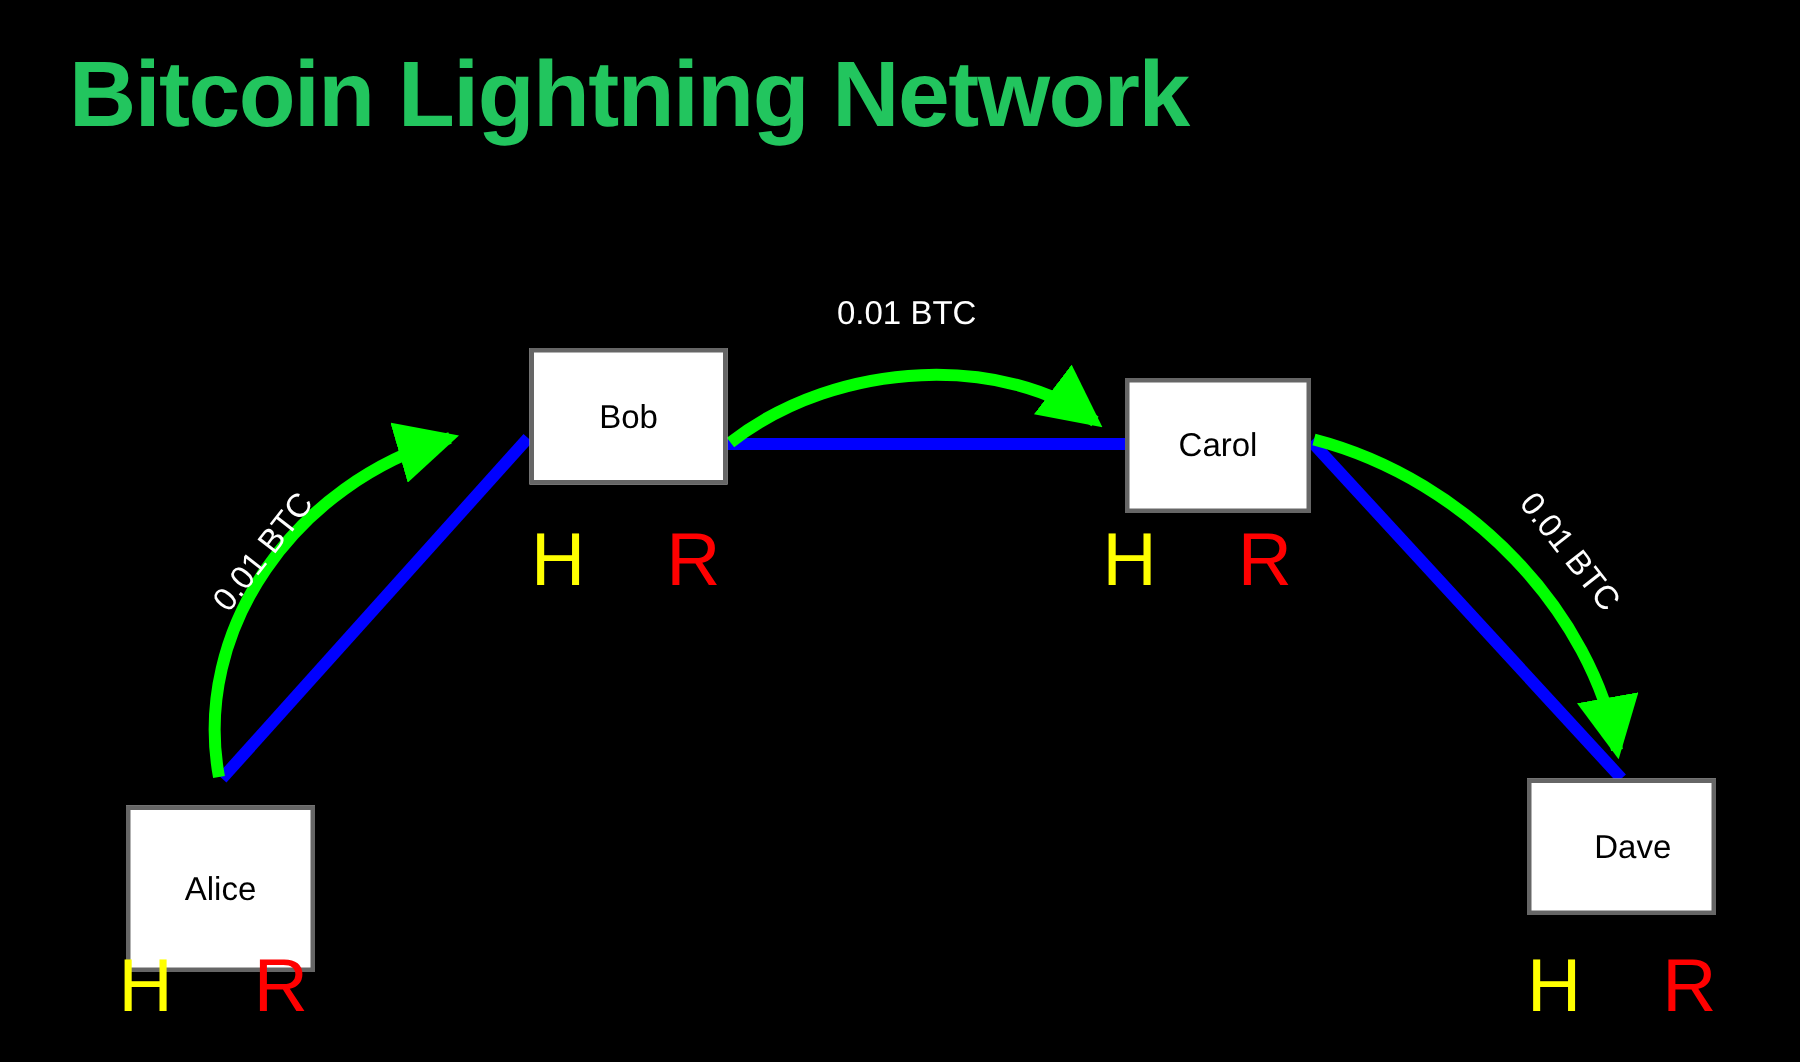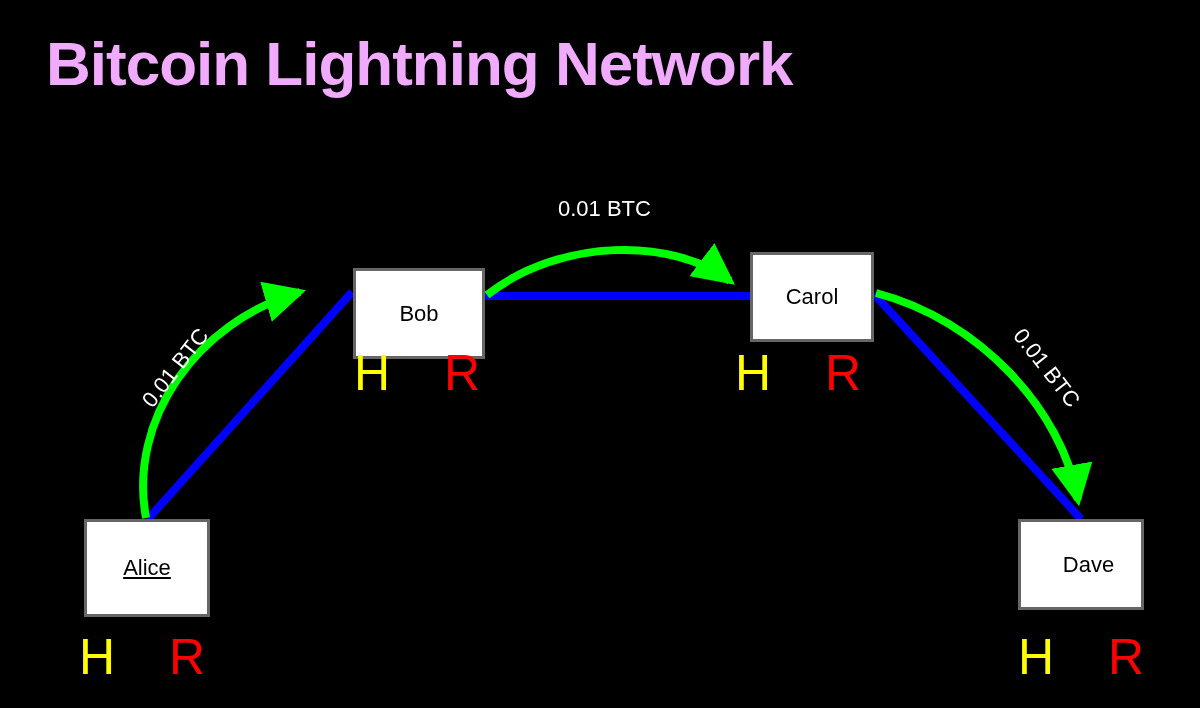--- a/index.html
+++ b/index.html
@@ -18,39 +18,39 @@
     width: 1200px;
     height: 708px;
     background: #000000;
   }
   #title {
     position: absolute;
     left: 46px;
     top: 28px;
     font-size: 62px;
     font-weight: bold;
-    color: #f0abfc;
+    color: #22c55e;
     letter-spacing: -1px;
     white-space: nowrap;
   }
   .node {
     position: absolute;
     background: #ffffff;
     border: 3px solid #666666;
     box-sizing: border-box;
     display: flex;
     align-items: center;
     justify-content: center;
     color: #000000;
     font-size: 22px;
     font-family: "Liberation Sans", sans-serif;
   }
-  #node-bob   { left: 353px; top: 268px; width: 132px; height: 91px; }
+  #node-bob   { left: 353px; top: 232px; width: 132px; height: 91px; }
   #node-carol { left: 750px; top: 252px; width: 124px; height: 90px; }
-  #node-alice { left: 84px;  top: 519px; width: 126px; height: 98px; text-decoration: underline; }
+  #node-alice { left: 84px;  top: 537px; width: 126px; height: 111px; }
   #node-dave  { left: 1018px; top: 519px; width: 126px; height: 91px; padding-left: 15px; }
 
   .hr-group {
     position: absolute;
     display: flex;
     font-size: 50px;
     font-weight: normal;
     line-height: 1;
     font-family: "Liberation Sans", sans-serif;
   }

